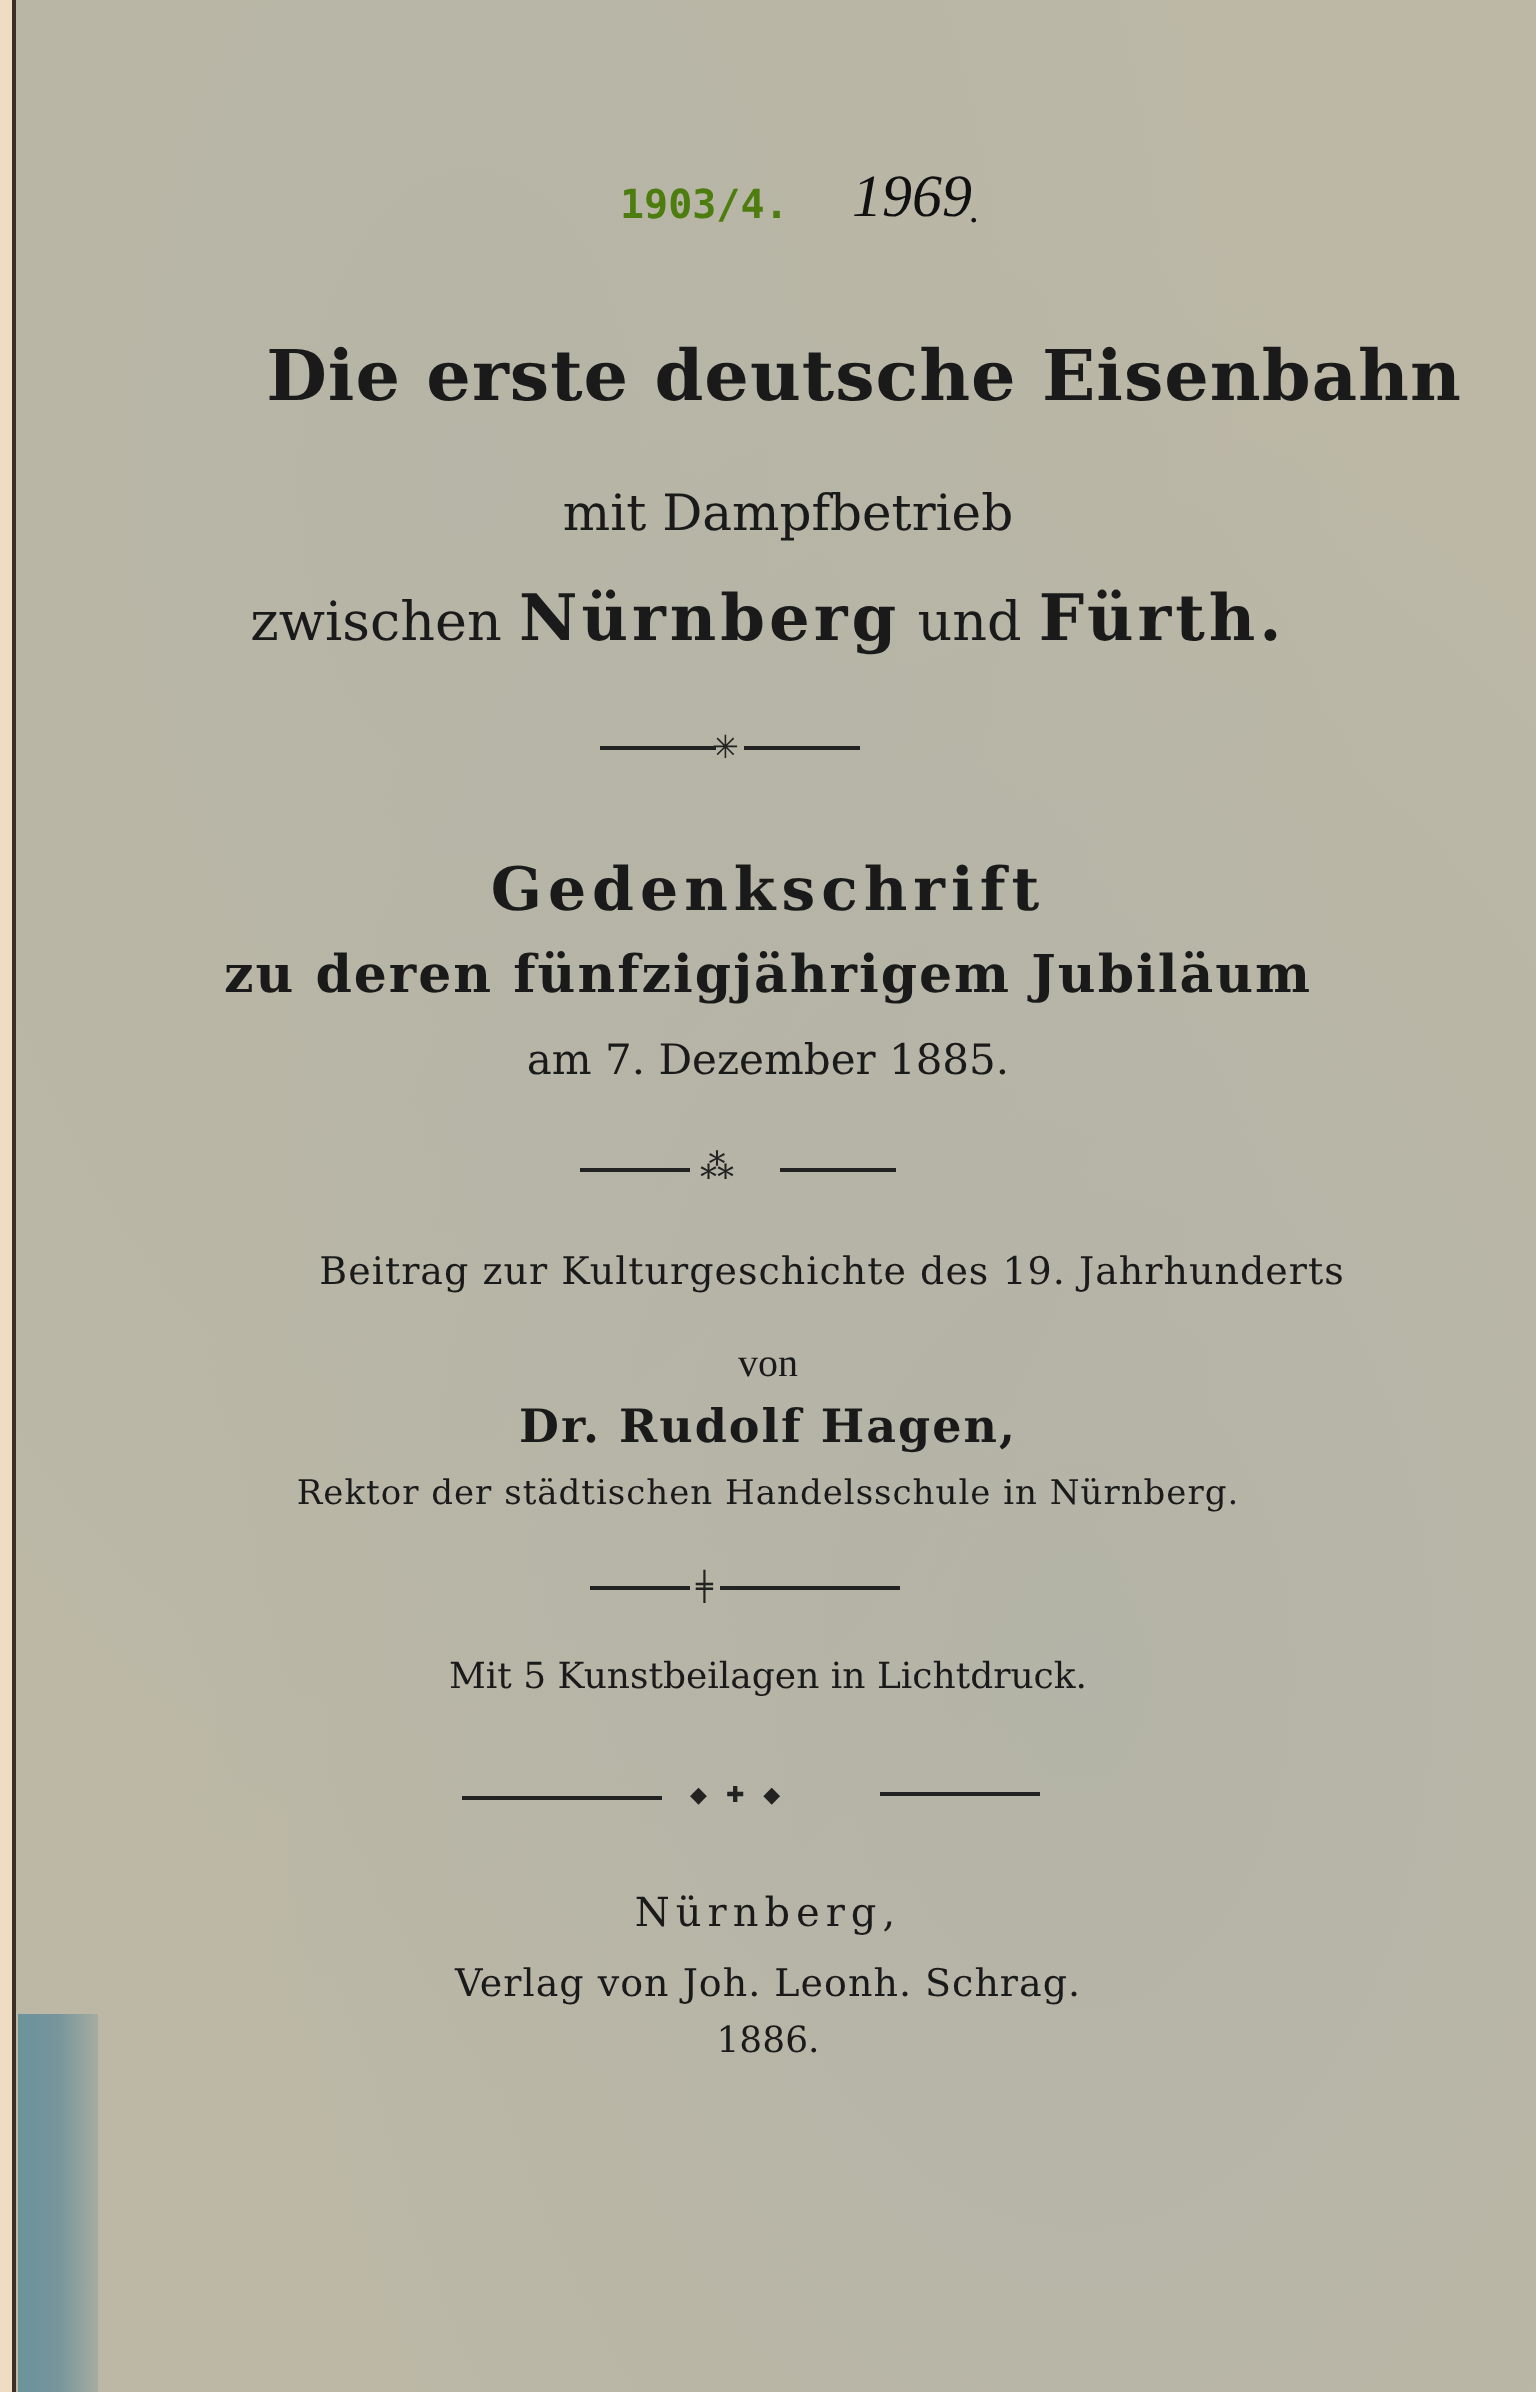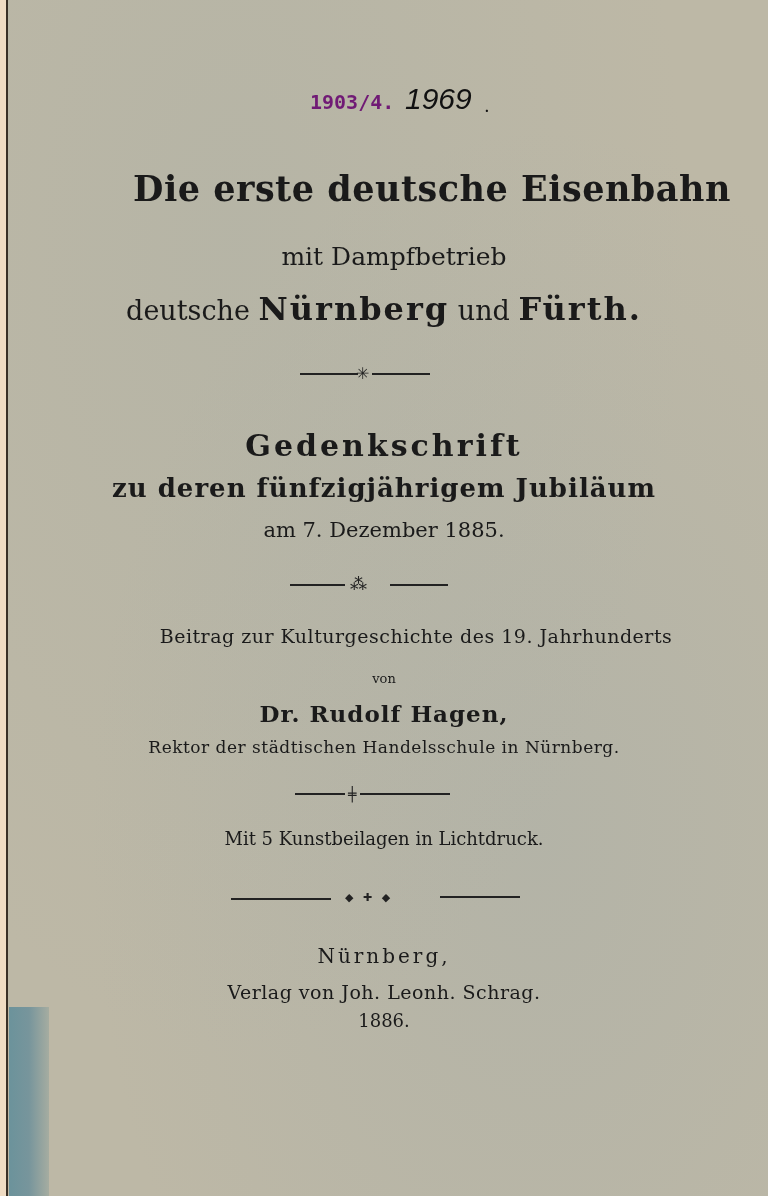--- a/index.html
+++ b/index.html
@@ -23,41 +23,41 @@
       radial-gradient(ellipse at 70% 70%, rgba(150,165,170,0.25), transparent 60%),
       #bdb8a6;
   }
   .tape {
     position:absolute; left:9px; top:1007px; width:40px; height:189px;
     background:linear-gradient(90deg, #5d8c99 0%, #6b8f9a 50%, rgba(120,150,150,0.4) 100%);
     opacity:0.85;
   }
   .line { position:absolute; left:0; width:768px; text-align:center; color:#1a1a1a; white-space:nowrap; }
   .stamp {
-    position:absolute; top:90px; left:310px; color:#701a75; font-weight:bold;
+    position:absolute; top:90px; left:310px; color:#4d7c0f; font-weight:bold;
     font-family:"DejaVu Sans Mono", monospace; font-size:20px;
   }
   .hand {
-    position:absolute; top:82px; left:405px; color:#111; font-style:italic;
-    font-family:Liberation Sans, sans-serif; font-size:30px;
+    position:absolute; top:82px; left:426px; color:#111; font-style:italic;
+    font-family:Liberation Serif, serif; font-size:30px;
   }
   .dot { position:absolute; top:95px; left:484px; color:#111; font-size:18px; }
   .title { top:168px; font-size:35px; font-weight:bold; font-family:"DejaVu Serif", serif; letter-spacing:0.5px;margin-left:48px; }
   .sub1 { top:242px; font-size:25px; left:10px; }
   .sub2 { top:290px; font-size:27px; }
   .sub2 .big { font-weight:bold; font-size:32px; letter-spacing:2px; }
   .orn {
     position:absolute; height:2px; background:#222;
   }
   .orn-mark { position:absolute; color:#222; font-size:16px; line-height:16px; }
   .h2 { top:418px; font-size:30px; font-weight:bold; letter-spacing:3px;margin-top:10px; }
   .h3 { top:473px; font-size:26px; font-weight:bold; letter-spacing:1px; }
   .h4 { top:518px; font-size:21px; }
   .p1 { top:625px; font-size:19px; letter-spacing:0.5px;padding-left:32px; }
-  .p2 { top:671px; font-size:13px; }
+  .p2 { top:671px; font-size:20px;font-family:Liberation Serif, serif; }
   .p3 { top:700px; font-size:23px; font-weight:bold; letter-spacing:1px; }
   .p4 { top:737px; font-size:17px; letter-spacing:0.5px; }
   .p5 { top:828px; font-size:18px; }
   .pub1 { top:944px; font-size:20px; letter-spacing:3px; }
   .pub2 { top:981px; font-size:19px; letter-spacing:0.5px; }
   .pub3 { top:1010px; font-size:18px; }
 </style>
 </head>
 <body>
 
@@ -66,21 +66,21 @@
 <div class="page"></div>
 <div class="tape"></div>
 
 <div class="stamp">1903/4.</div>
 <div class="hand">1969</div>
 <div class="dot">.</div>
 
 <div class="line title">Die erste deutsche Eisenbahn</div>
 <div class="line sub1">mit Dampfbetrieb</div>
 <div class="line sub2">
-  <span>deutsche</span>
+  <span>zwischen</span>
   <span class="big">Nürnberg</span>
   <span>und</span>
   <span class="big">Fürth.</span>
 </div>
 
 <div class="orn" style="left:300px; top:373px; width:58px; height:1.5px;"></div>
 <div class="orn-mark" style="left:356px; top:366px;">✳</div>
 <div class="orn" style="left:372px; top:373px; width:58px; height:1.5px;"></div>
 
 <div class="line h2">Gedenkschrift</div>

